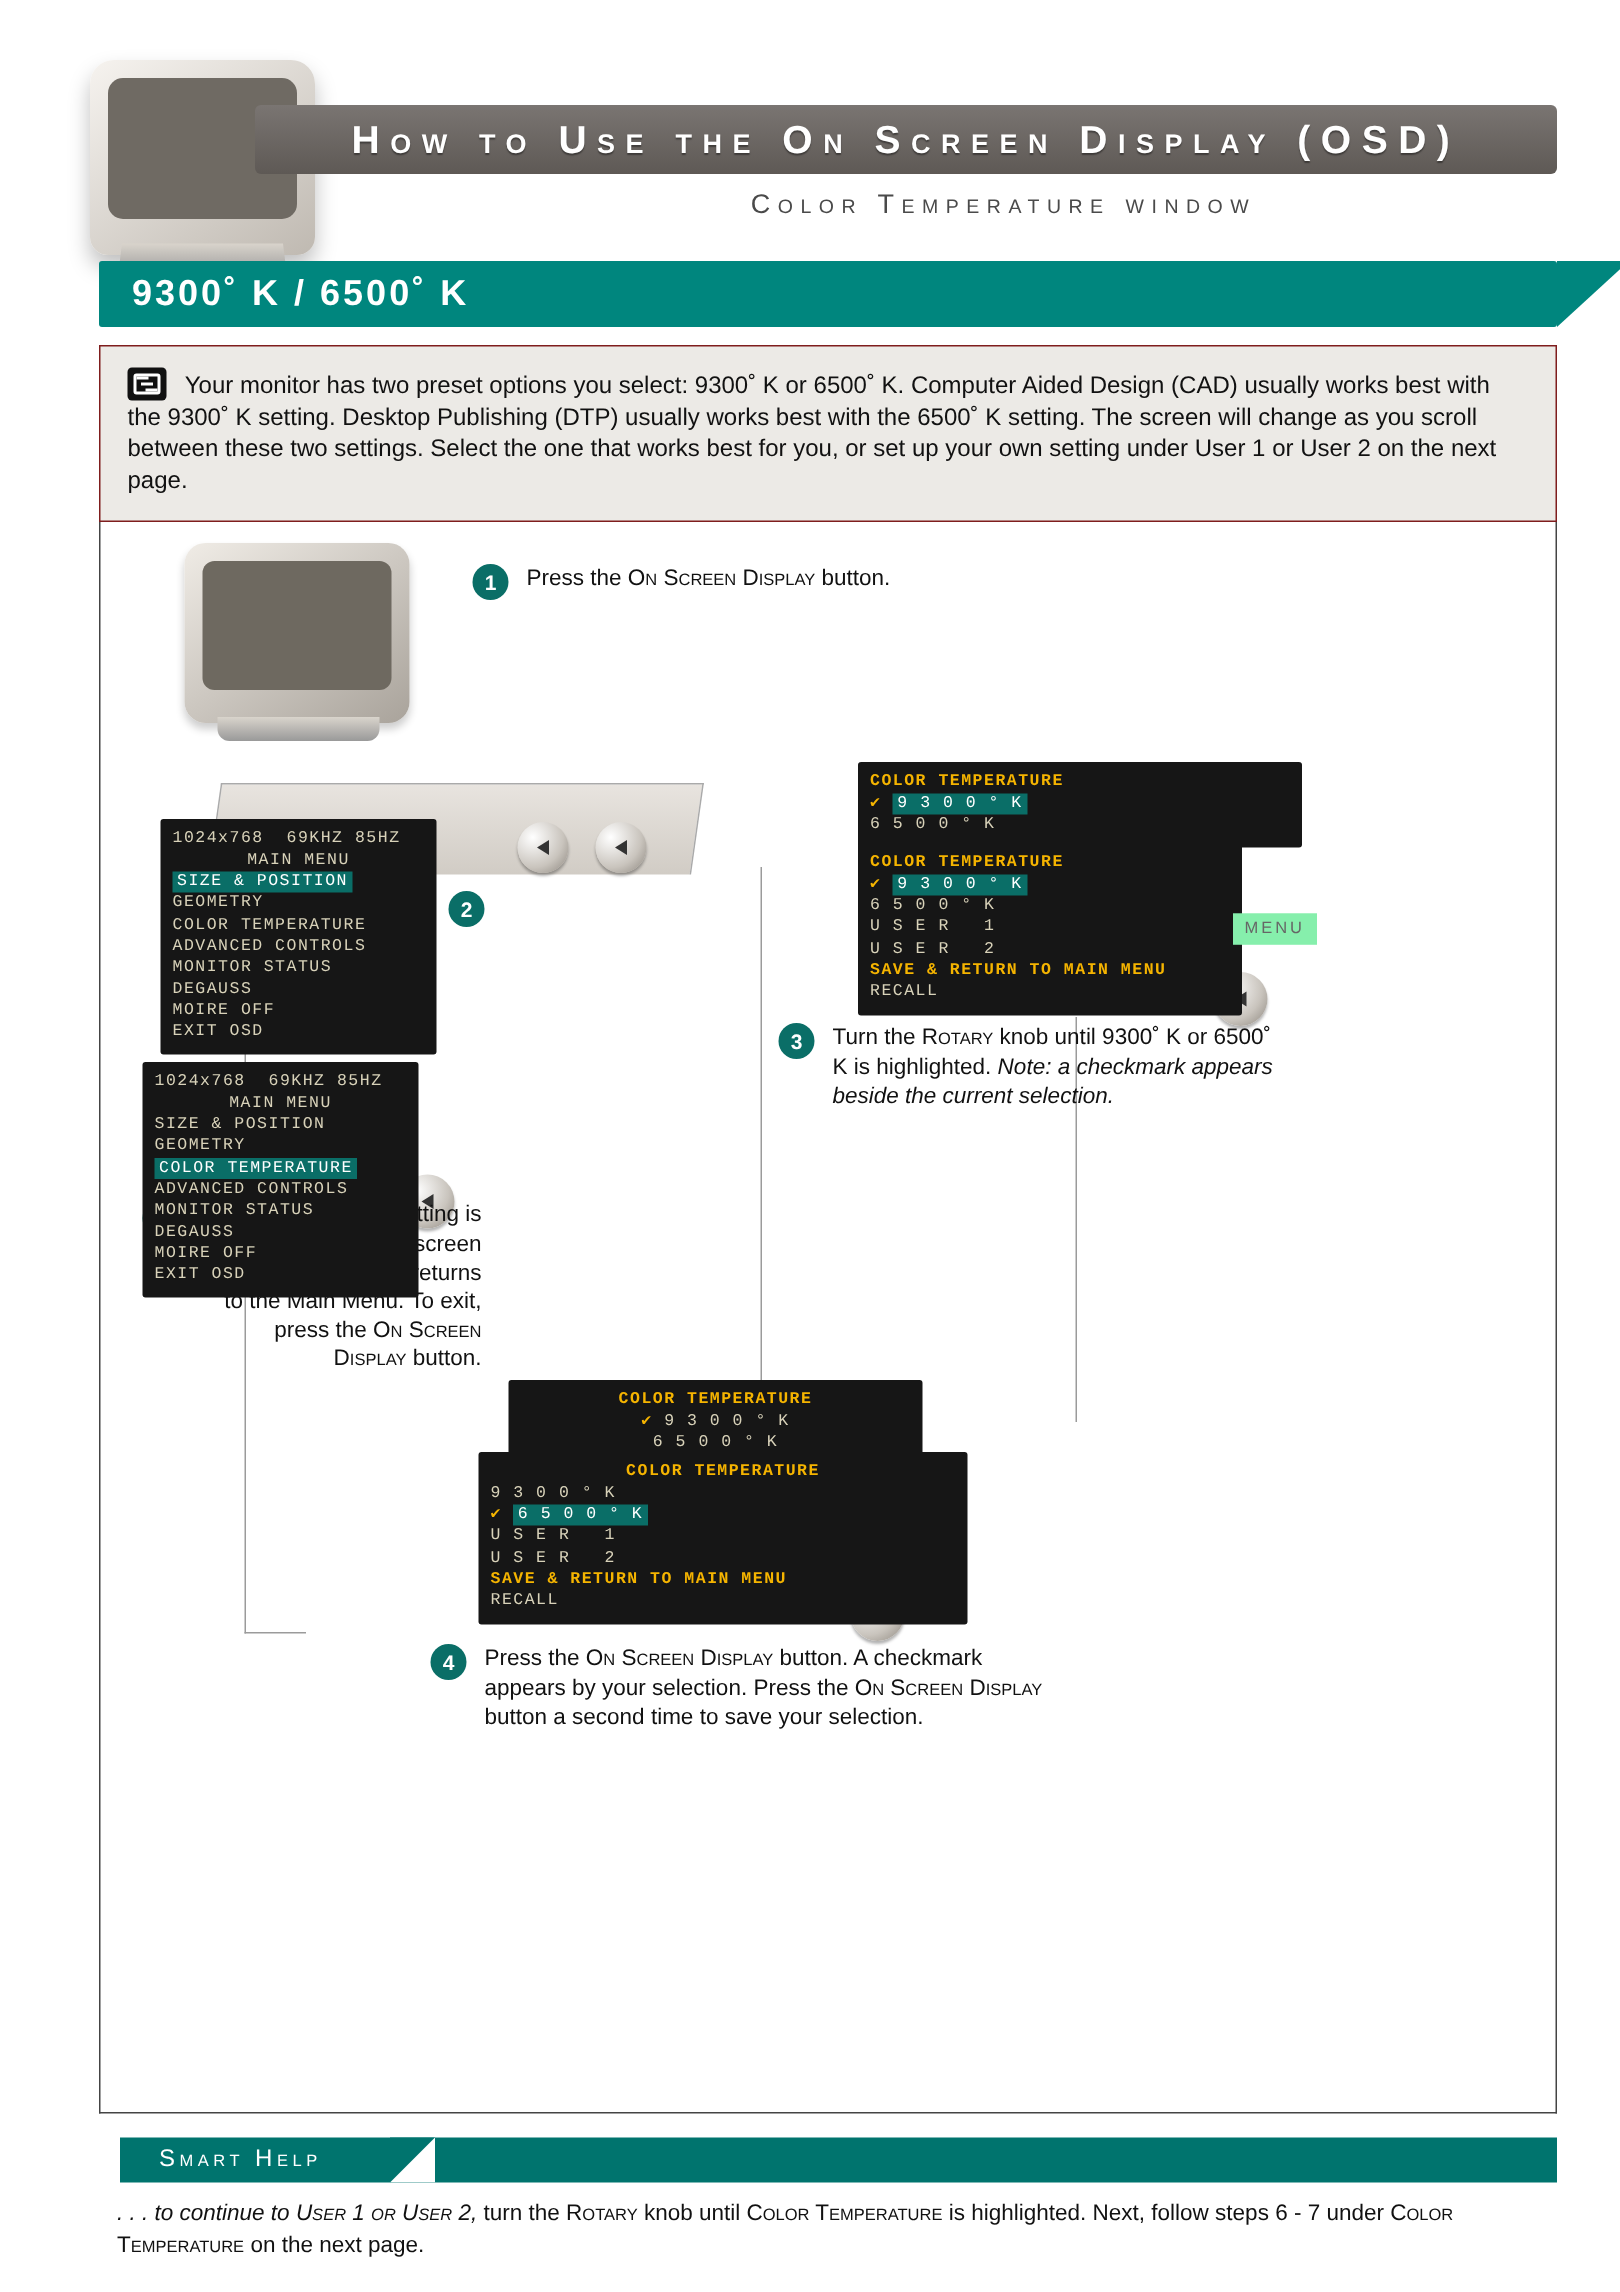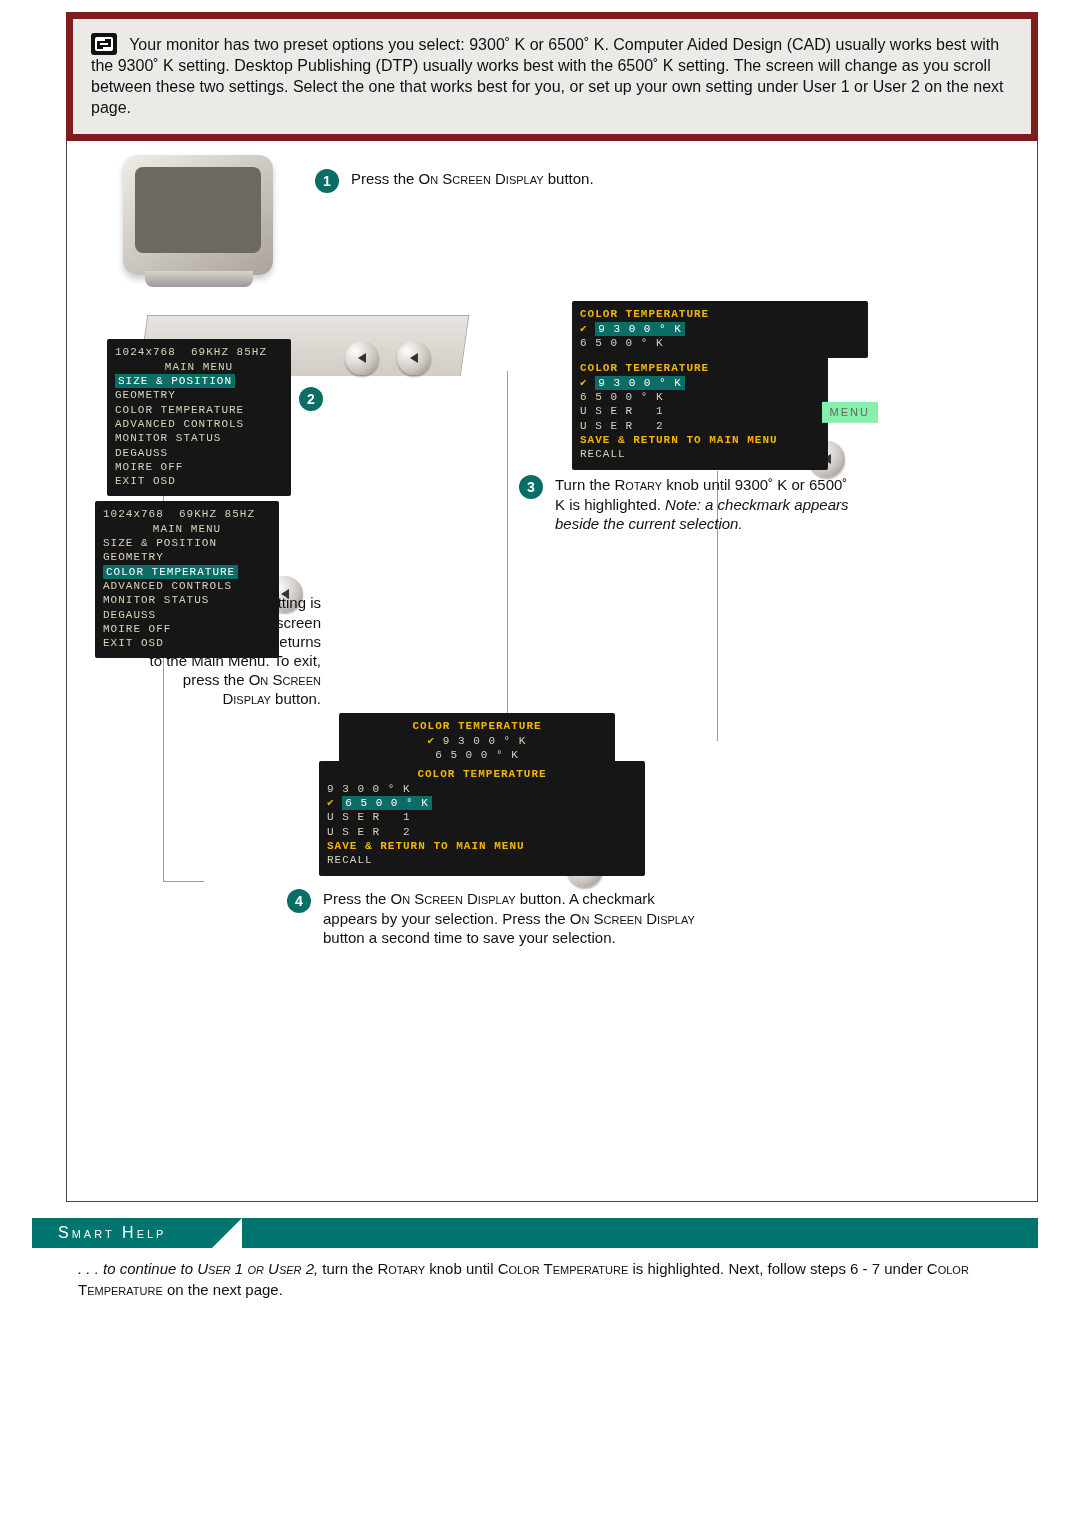--- a/index.html
+++ b/index.html
@@ -97,21 +97,21 @@
     color: #fff;
     font-weight: 700;
     letter-spacing: 2px;
     font-size: 24px;
   }
 
   
   .intro-box {
     margin: 12px 42px 0 66px;
     background: #eceae6;
-    border: 7px solid #7f1d1d;
+    border: 1px solid #7f1d1d;
     padding: 14px 18px 16px;
     font-size: 16px;
     line-height: 1.32;
   }
   .osd-icon {
     display: inline-block;
     width: 26px; height: 22px;
     background: #111;
     border-radius: 3px;
     vertical-align: -5px;
@@ -261,21 +261,21 @@
     width: 200px;
     border-left: 1px solid #9b9b9b;
     border-bottom: 1px solid #9b9b9b;
   }
   .tl1 { left: 96px;  top: 236px; height: 504px; width: 40px; }
   .tl2 { left: 440px; top: 230px; height: 360px; width: 2px; }
   .tl3 { left: 650px; top: 330px; height: 270px; width: 2px; border-bottom:none; }
 
   
   .smart-band {
-    margin: 16px 42px 0 32px;
+    margin: 16px 42px 0 80px;
     height: 30px;
     background: #00746e;
     display: flex; align-items: center;
     padding-left: 26px;
     position: relative;
   }
   .smart-band::after {
     content:"";
     position:absolute; top:0; left: 180px;
     border-top: 30px solid #00746e;
@@ -290,21 +290,32 @@
     line-height: 1.4;
   }
   .smart-body .lead { font-weight: 700; margin-bottom: 4px; }
   .smart-body .it { font-style: italic; }
 </style>
 </head>
 <body>
 
 <div class="page">
 
-
+  <div class="header-band">
+    <div class="crt-big"></div>
+    <div class="crt-base"></div>
+    <div class="header-bar">
+      <span class="header-title">How to Use the On Screen Display (OSD)</span>
+    </div>
+    <div class="header-subtitle">Color Temperature window</div>
+  </div>
+
+  <div class="section-banner">
+    <span class="section-title">9300˚ K / 6500˚ K</span>
+  </div>
 
   <div class="intro-box">
     <span class="osd-icon"></span>
     <span>Your monitor has two preset options you select: 9300˚ K or 6500˚ K. Computer Aided Design (CAD) usually works best with the 9300˚ K setting. Desktop Publishing (DTP) usually works best with the 6500˚ K setting. The screen will change as you scroll between these two settings. Select the one that works best for you, or set up your own setting under User 1 or User 2 on the next page.</span>
   </div>
 
   <div class="canvas">
 
     <div class="crt-small"></div>
     <div class="crt-small-base"></div>

